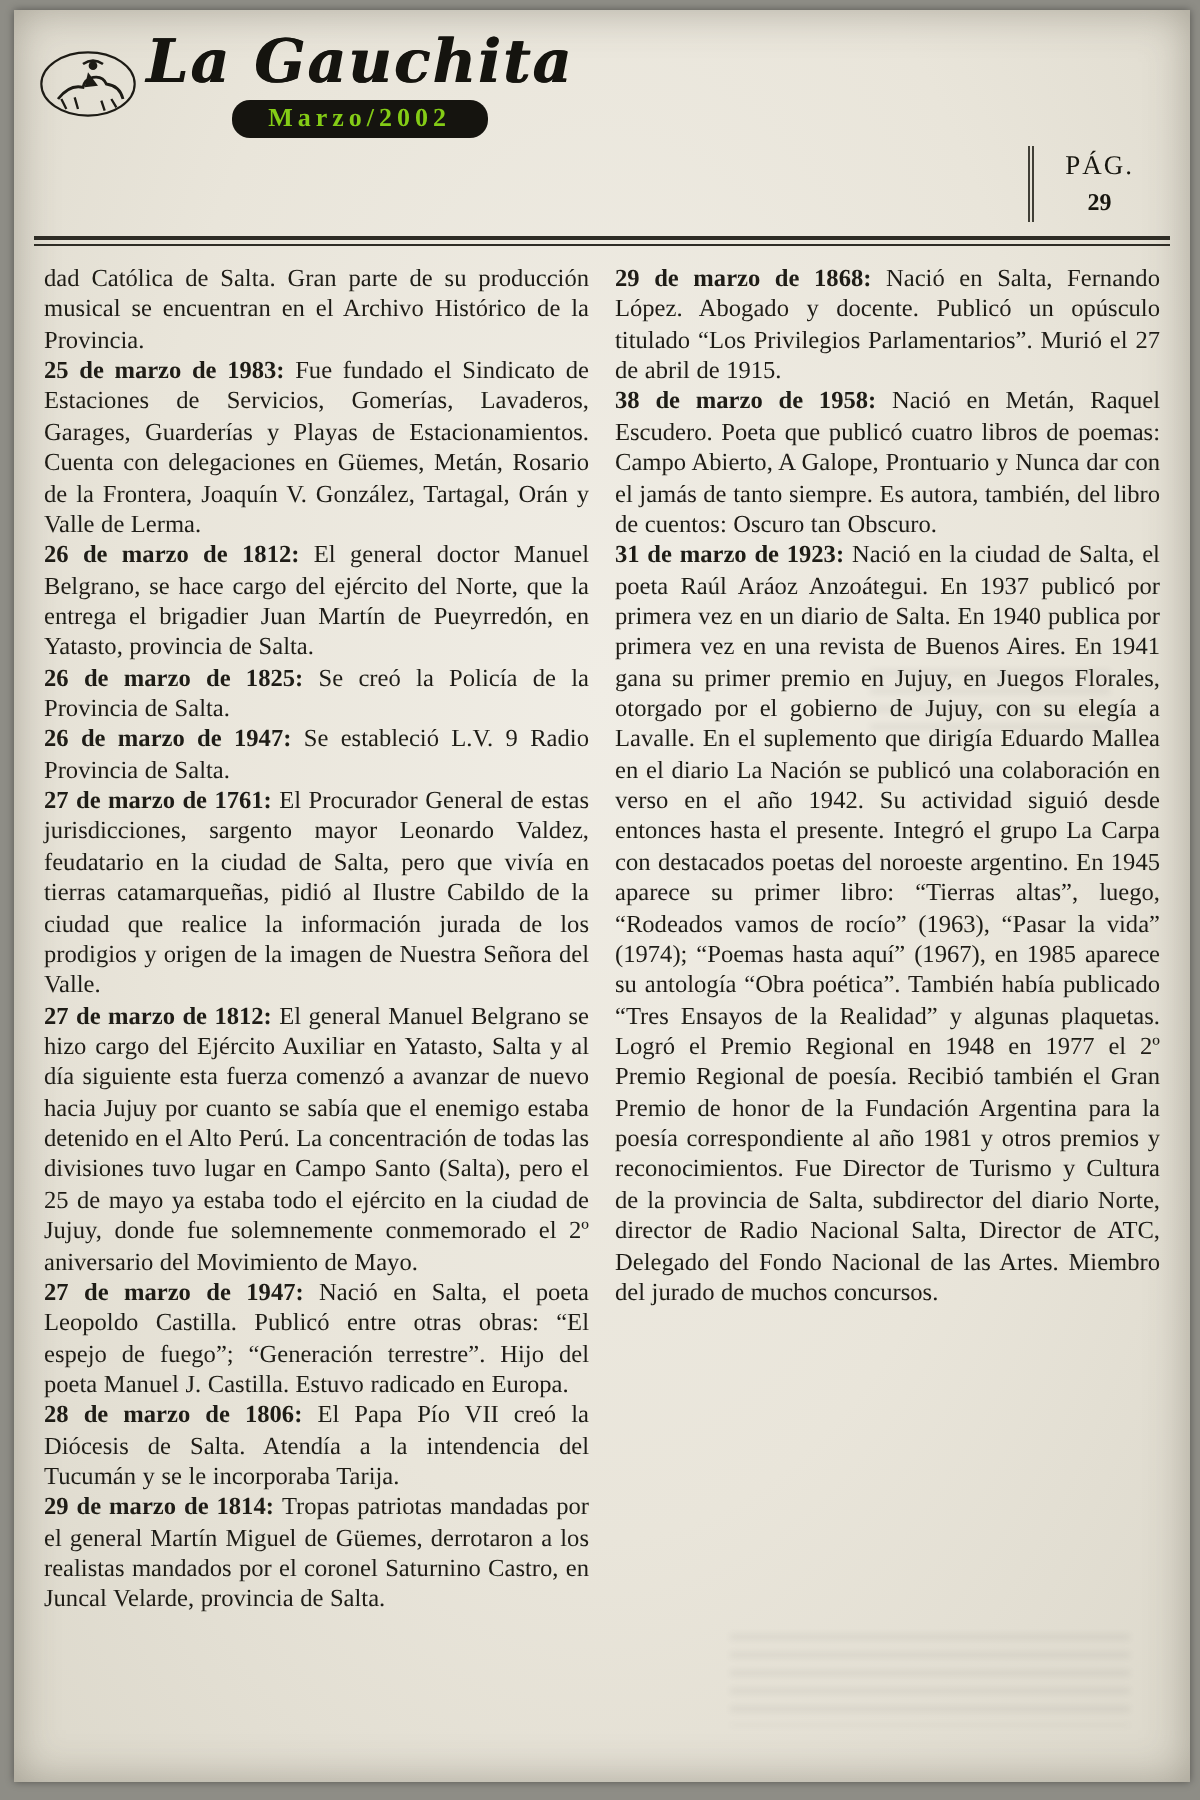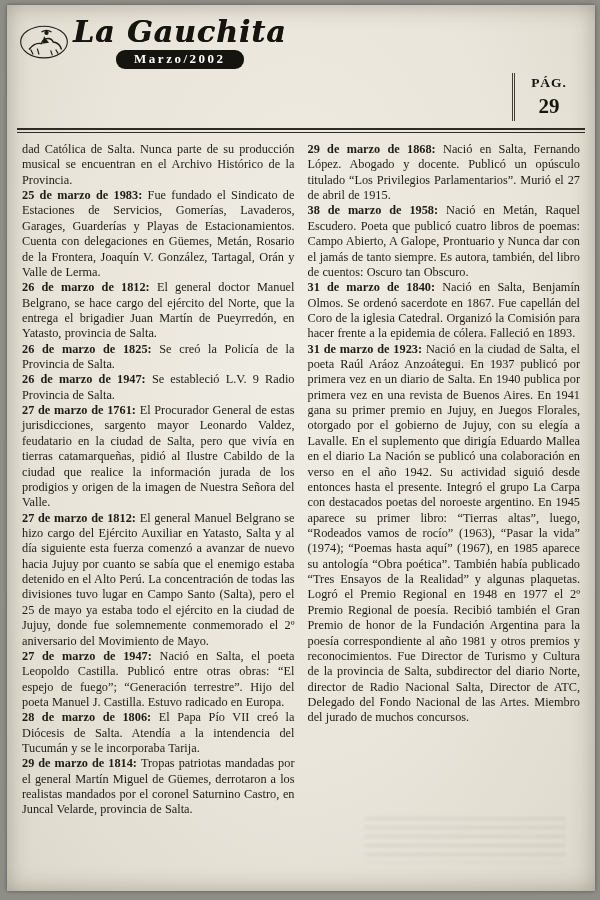--- a/index.html
+++ b/index.html
@@ -34,31 +34,31 @@
   .title-wrap { display:flex; flex-direction:column; align-items:center; }
   .script-title {
     font-family:"DejaVu Serif", serif;
     font-style:italic; font-weight:bold;
     font-size:30px; line-height:1; letter-spacing:1px;
     color:#15140f;
     text-shadow:.4px 0 0 #15140f;
   }
   .pill {
     margin-top:3px;
-    background:#15140f; color:#ffffff;
+    background:#15140f; color:#84cc16;
     font-weight:bold; font-size:13px; letter-spacing:2.5px;
     padding:1px 18px 2px 18px; border-radius:9px;
   }
   .pag {
     margin-left:auto; text-align:center;
     border-left:3px double #413f37;
     padding:2px 14px 2px 16px; margin-top:4px;
   }
-  .pag-label { font-weight:bold; font-size:13.5px; letter-spacing:1px; color:#17160f; }
-  .pag-num   { font-weight:bold; font-size:21px; margin-top:3px; color:#17160f; }
+  .pag-label { font-weight:normal; font-size:13.5px; letter-spacing:1px; color:#17160f; }
+  .pag-num   { font-weight:bold; font-size:12px; margin-top:3px; color:#17160f; }
 
   .double-rule {
     margin:7px 10px 9px 10px;
     height:5px;
     border-top:2px solid #2e2c25;
     border-bottom:1px solid #2e2c25;
   }
 
   .columns {
     display:flex; gap:13px;
@@ -99,34 +99,33 @@
     <div class="pag">
       <div class="pag-label">PÁG.</div>
       <div class="pag-num">29</div>
     </div>
   </div>
 
   <div class="double-rule"></div>
 
   <div class="columns">
     <div class="col">
-        <p class="entry">dad Católica de Salta.  Nunca parte de su producción musical se encuentran en el Archivo Histórico de la Provincia.</p>
+        <p class="entry">dad Católica de Salta.  Gran parte de su producción musical se encuentran en el Archivo Histórico de la Provincia.</p>
         <p class="entry"><b>25 de marzo de 1983:  </b>Fue fundado el Sindicato de Estaciones de Servicios, Gomerías, Lavaderos, Garages, Guarderías y Playas de Estacionamientos.  Cuenta con delegaciones en Güemes, Metán, Rosario de la Frontera, Joaquín V. González, Tartagal, Orán y Valle de Lerma.</p>
         <p class="entry"><b>26 de marzo de 1812:  </b>El general doctor Manuel Belgrano, se hace cargo del ejército del Norte, que la entrega el brigadier Juan Martín de Pueyrredón, en Yatasto, provincia de Salta.</p>
         <p class="entry"><b>26 de marzo de 1825:  </b>Se creó la Policía de la Provincia de Salta.</p>
         <p class="entry"><b>26 de marzo de 1947:  </b>Se estableció L.V. 9 Radio Provincia de Salta.</p>
         <p class="entry"><b>27 de marzo de 1761:  </b>El Procurador General de estas jurisdicciones, sargento mayor Leonardo Valdez, feudatario en la ciudad de Salta, pero que vivía en tierras catamarqueñas, pidió al Ilustre Cabildo de la ciudad que realice la información jurada de los prodigios y origen de la imagen de Nuestra Señora del Valle.</p>
         <p class="entry"><b>27 de marzo de 1812:  </b>El general Manuel Belgrano se hizo cargo del Ejército Auxiliar en Yatasto, Salta y al día siguiente esta fuerza comenzó a avanzar de nuevo hacia Jujuy por cuanto se sabía que el enemigo estaba detenido en el Alto Perú.  La concentración de todas las divisiones tuvo lugar en Campo Santo (Salta), pero el 25 de mayo ya estaba todo el ejército en la ciudad de Jujuy, donde fue solemnemente conmemorado el 2º aniversario del Movimiento de Mayo.</p>
         <p class="entry"><b>27 de marzo de 1947:  </b>Nació en Salta, el poeta Leopoldo Castilla.  Publicó entre otras obras: “El espejo de fuego”; “Generación terrestre”.  Hijo del poeta Manuel J. Castilla.  Estuvo radicado en Europa.</p>
         <p class="entry"><b>28 de marzo de 1806:  </b>El Papa Pío VII creó la Diócesis de Salta.  Atendía a la intendencia del Tucumán y se le incorporaba Tarija.</p>
         <p class="entry"><b>29 de marzo de 1814:  </b>Tropas patriotas mandadas por el general Martín Miguel de Güemes, derrotaron a los realistas mandados por el coronel Saturnino Castro, en Juncal Velarde, provincia de Salta.</p>
       </div>
     <div class="col">
         <p class="entry"><b>29 de marzo de 1868:  </b>Nació en Salta, Fernando López.  Abogado y docente.  Publicó un opúsculo titulado “Los Privilegios Parlamentarios”.  Murió el 27 de abril de 1915.</p>
         <p class="entry"><b>38 de marzo de 1958:  </b>Nació en Metán, Raquel Escudero.  Poeta que publicó cuatro libros de poemas: Campo Abierto, A Galope, Prontuario y Nunca dar con el jamás de tanto siempre.  Es autora, también, del libro de cuentos: Oscuro tan Obscuro.</p>
-        <p class="entry"><b>31 de marzo de 1840:  </b>Nació en Salta, Benjamín Olmos.  Se ordenó sacerdote en 1867.  Fue capellán del Coro de la iglesia Catedral.  Organizó la Comisión para hacer frente a la epidemia de cólera.  Falleció en 1893.</p>
         <p class="entry"><b>31 de marzo de 1923:  </b>Nació en la ciudad de Salta, el poeta Raúl Aráoz Anzoátegui.  En 1937 publicó por primera vez en un diario de Salta.  En 1940 publica por primera vez en una revista de Buenos Aires.  En 1941 gana su primer premio en Jujuy, en Juegos Florales, otorgado por el gobierno de Jujuy, con su elegía a Lavalle.  En el suplemento que dirigía Eduardo Mallea en el diario La Nación se publicó una colaboración en verso en el año 1942.  Su actividad siguió desde entonces hasta el presente.  Integró el grupo La Carpa con destacados poetas del noroeste argentino.  En 1945 aparece su primer libro: “Tierras altas”, luego, “Rodeados vamos de rocío” (1963), “Pasar la vida” (1974); “Poemas hasta aquí” (1967), en 1985 aparece su antología “Obra poética”.  También había publicado “Tres Ensayos de la Realidad” y algunas plaquetas.  Logró el Premio Regional en 1948 en 1977 el 2º Premio Regional de poesía.  Recibió también el Gran Premio de honor de la Fundación Argentina para la poesía correspondiente al año 1981 y otros premios y reconocimientos.  Fue Director de Turismo y Cultura de la provincia de Salta, subdirector del diario Norte, director de Radio Nacional Salta, Director de ATC, Delegado del Fondo Nacional de las Artes.  Miembro del jurado de muchos concursos.</p>
       </div>
   </div>
 
   <div class="bleed-a"></div>
   <div class="bleed-b"></div>
 </div>
 
 </body></html>

